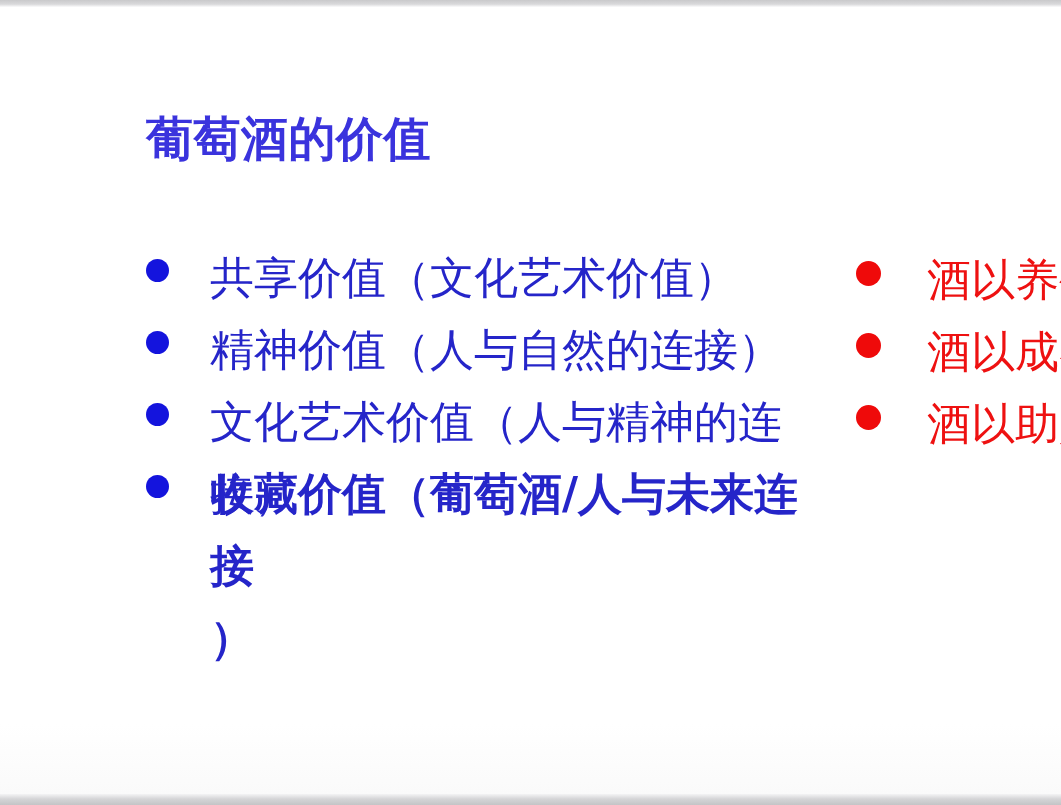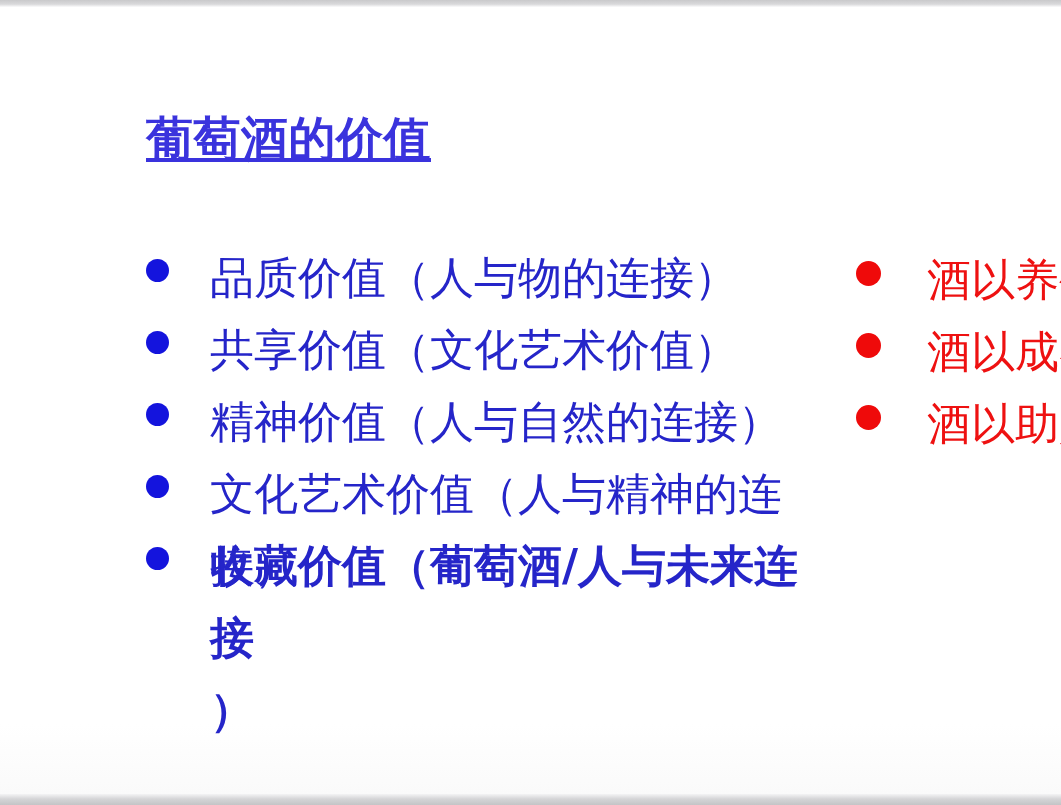--- a/index.html
+++ b/index.html
@@ -56,21 +56,20 @@
   .slide-title {
     position: absolute;
     left: 146px;
     top: 113px;
     font-size: 47px;
     font-weight: bold;
     line-height: 1.12;
     letter-spacing: 0.5px;
     color: #3a33dd;
     white-space: nowrap;
-    text-decoration: underline;
   }
 
   
   .col-left {
     position: absolute;
     left: 146px;
     top: 242px;
     width: 700px;
   }
 
@@ -132,24 +131,20 @@
 <div id="slide">
 
   <div class="edge-strip top"></div>
 
   <div class="canvas-wash"></div>
 
   <div class="slide-title">葡萄酒的价值</div>
 
   <div class="col-left">
 
-    <div class="bullet-row">
-      <span class="dot blue"></span>
-      <span class="bullet-text">品质价值（人与物的连接）</span>
-    </div>
 
     <div class="bullet-row">
       <span class="dot blue"></span>
       <span class="bullet-text">共享价值（文化艺术价值）</span>
     </div>
 
     <div class="bullet-row">
       <span class="dot blue"></span>
       <span class="bullet-text">精神价值（人与自然的连接）</span>
     </div>

